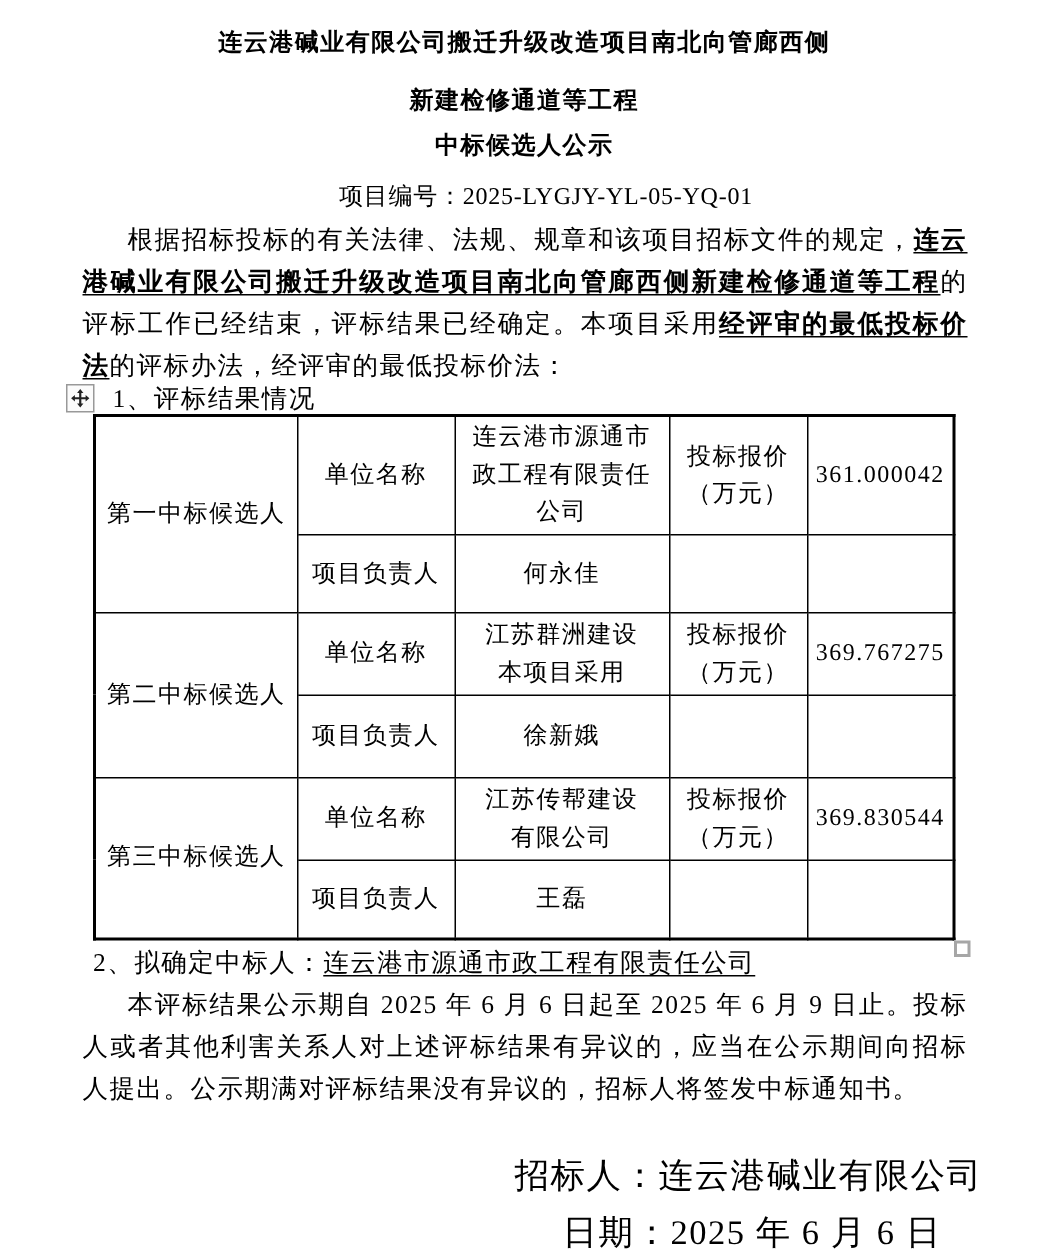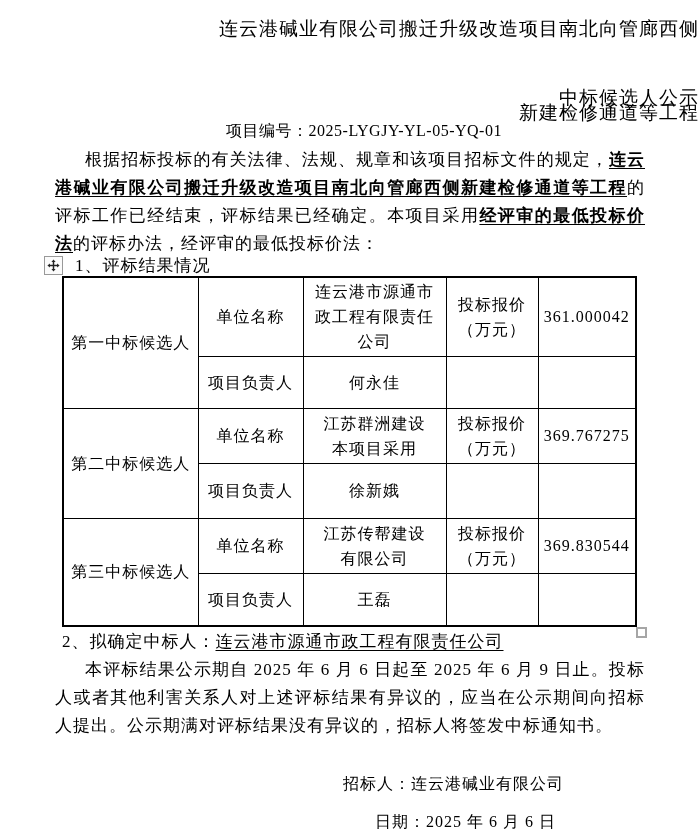--- a/index.html
+++ b/index.html
@@ -3,21 +3,21 @@
 <meta charset="utf-8">
 <style>
   html,body{margin:0;padding:0;}
   body{
     width:699px;height:834px;background:#ffffff;position:relative;
     font-family:"Liberation Serif","DejaVu Serif",serif;color:#000;
     overflow:hidden;
   }
   .abs{position:absolute;}
   .center{left:0;right:0;text-align:center;}
-  .title{font-weight:normal;font-size:19px;letter-spacing:1px;line-height:22px;text-align:right;}
+  .title{font-weight:bold;font-size:16px;letter-spacing:1px;line-height:22px;}
   .projnum{font-size:16px;letter-spacing:.5px;padding-left:29px;}
   .para{
     left:55px;width:590px;font-size:17px;letter-spacing:1px;line-height:28px;
     text-align:justify;text-indent:30px;margin:0;
   }
   .bu{font-weight:bold;text-decoration:underline;text-underline-offset:3px;}
   .sec-heading{font-weight:normal;font-size:17px;letter-spacing:1px;line-height:20px;}
   .winner-underline{text-decoration:underline;text-underline-offset:3px;}
 
   table.bid{
@@ -36,27 +36,27 @@
 
   .move-handle{
     left:44px;top:256px;width:17px;height:17px;background:#fbfbfb;
     border:1px solid #999;display:flex;align-items:center;justify-content:center;
     cursor:move;
   }
   .resize-handle{
     left:636px;top:627px;width:7px;height:7px;background:#fff;
     border:2px solid #a6a6a6;cursor:nwse-resize;
   }
-  .signoff{font-size:16px;letter-spacing:1px;line-height:20px;}
+  .signoff{font-size:23px;letter-spacing:1px;line-height:20px;}
 </style>
 </head>
 <body>
 
 <div class="abs center title" style="top:18px;">连云港碱业有限公司搬迁升级改造项目南北向管廊西侧</div>
-<div class="abs center title" style="top:57px;margin-top:45px;">新建检修通道等工程</div>
+<div class="abs center title" style="top:57px;">新建检修通道等工程</div>
 <div class="abs center title" style="top:87px;">中标候选人公示</div>
 
 <div class="abs center projnum" style="top:121px;">
   <span>项目编号：</span><span>2025-LYGJY-YL-05-YQ-01</span>
 </div>
 
 <p class="abs para" style="top:146px;">
   <span>根据招标投标的有关法律、法规、规章和该项目招标文件的规定，</span><span class="bu">连云港碱业有限公司搬迁升级改造项目南北向管廊西侧新建检修通道等工程</span><span>的评标工作已经结束，评标结果已经确定。本项目采用</span><span class="bu">经评审的最低投标价法</span><span>的评标办法，经评审的最低投标价法：</span>
 </p>
 

